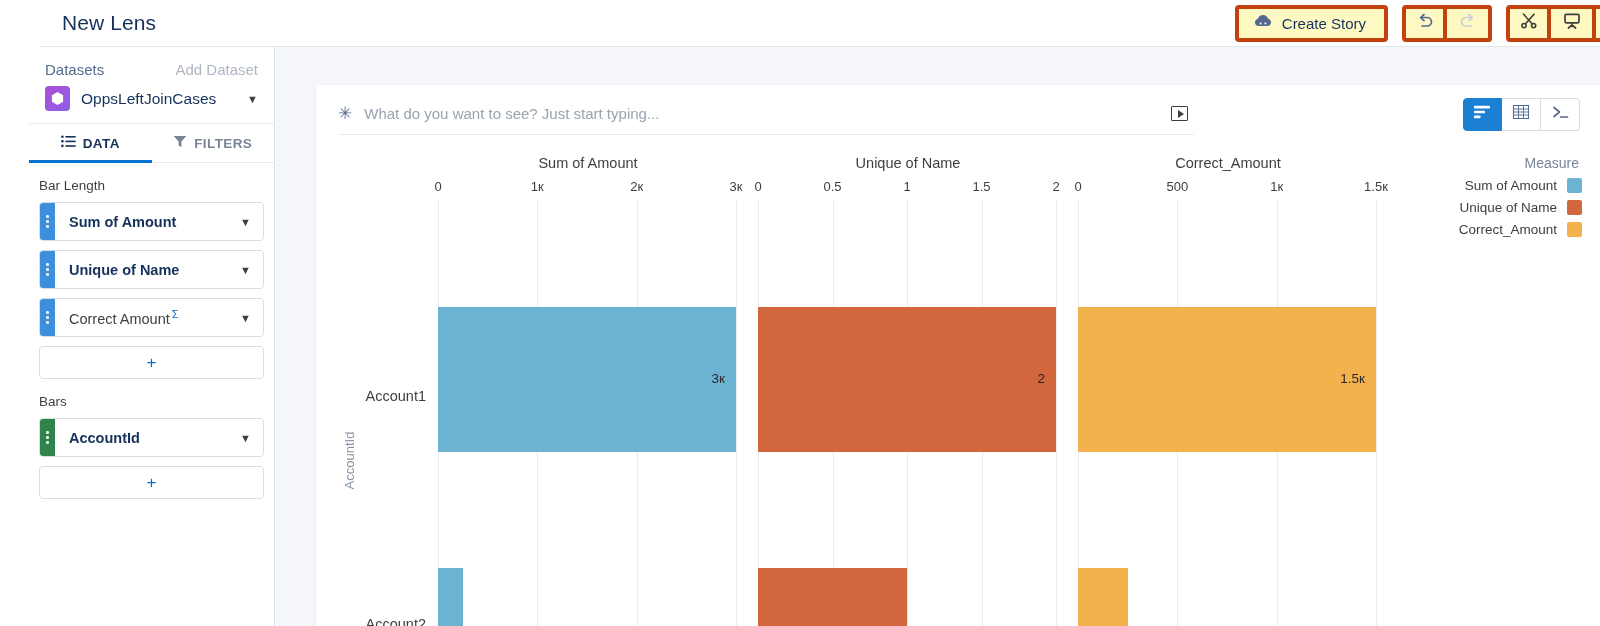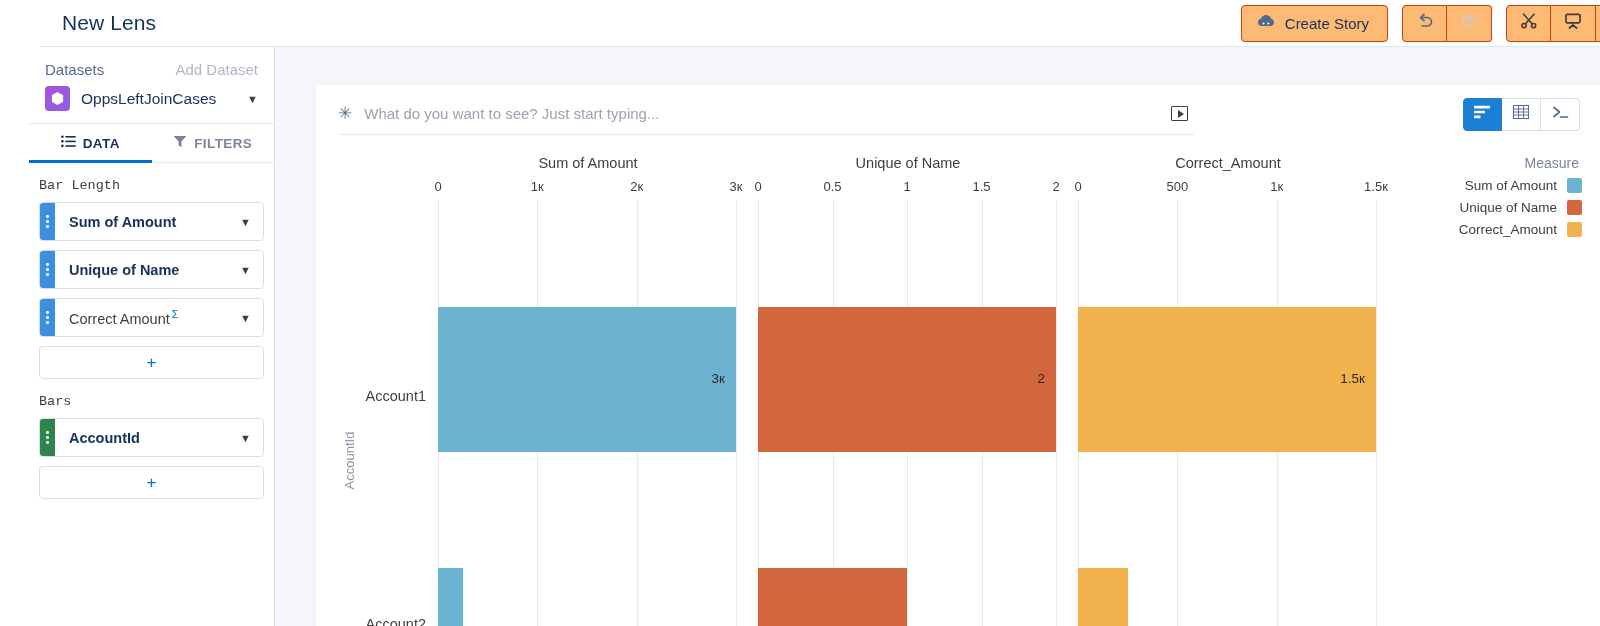--- a/index.html
+++ b/index.html
@@ -19,22 +19,22 @@
   .lens-title {
     margin-left: 22px; font-size: 21px; color: #16325c; font-weight: 400;
     letter-spacing: .1px;
   }
   .topbar-right {
     margin-left: auto; display: flex; align-items: center;
     height: 100%; padding-right: 0px;
   }
   .btn-group { display: flex; margin-left: 14px; height: 37px; }
   .tbtn {
-    height: 37px; min-width: 45px; background: #fdba74;
-    border: 1px solid #c2410c; display: flex; align-items: center;
+    height: 37px; min-width: 45px; background: #fef9c3;
+    border: 4px solid #c2410c; display: flex; align-items: center;
     justify-content: center; color: #54698d; cursor: pointer;
   }
   .tbtn + .tbtn { border-left: none; }
   .btn-group .tbtn:first-child { border-radius: 4px 0 0 4px; }
   .btn-group .tbtn:last-child  { border-radius: 0 4px 4px 0; }
   .btn-group.single .tbtn { border-radius: 4px; }
   .create-story {
     padding: 0 18px 0 14px; gap: 9px; font-size: 15px; color: #16325c;
   }
   .tbtn.disabled { color: #c9cdd6; }
@@ -72,21 +72,21 @@
     gap: 7px; font-size: 13.5px; letter-spacing: .4px; cursor: pointer;
     color: #54698d; position: relative; font-weight: bold;
   }
   .tab.active { color: #16325c; font-weight: 600; }
   .tab.active::after {
     content: ""; position: absolute; left: 0; right: 0; bottom: -1px;
     height: 3px; background: #0070d2;
   }
   .tab.inactive { color: #7a8599; }
 
-  .sec-label { font-size: 13.5px; color: #3e3e3c; padding: 15px 0 9px 10px; font-family: Liberation Mono, monospace; }
+  .sec-label { font-size: 13.5px; color: #3e3e3c; padding: 15px 0 9px 10px; }
   .pill {
     position: relative; height: 39px; margin: 0 10px 9px 10px;
     background: #fff; border: 1px solid #d8dde6; border-radius: 4px;
     display: flex; align-items: center; cursor: pointer;
   }
   .grip {
     position: absolute; left: 0; top: 0; bottom: 0; width: 15px;
     border-radius: 3px 0 0 3px; display: flex; align-items: center;
     justify-content: center; flex-direction: column; gap: 2.5px;
   }

